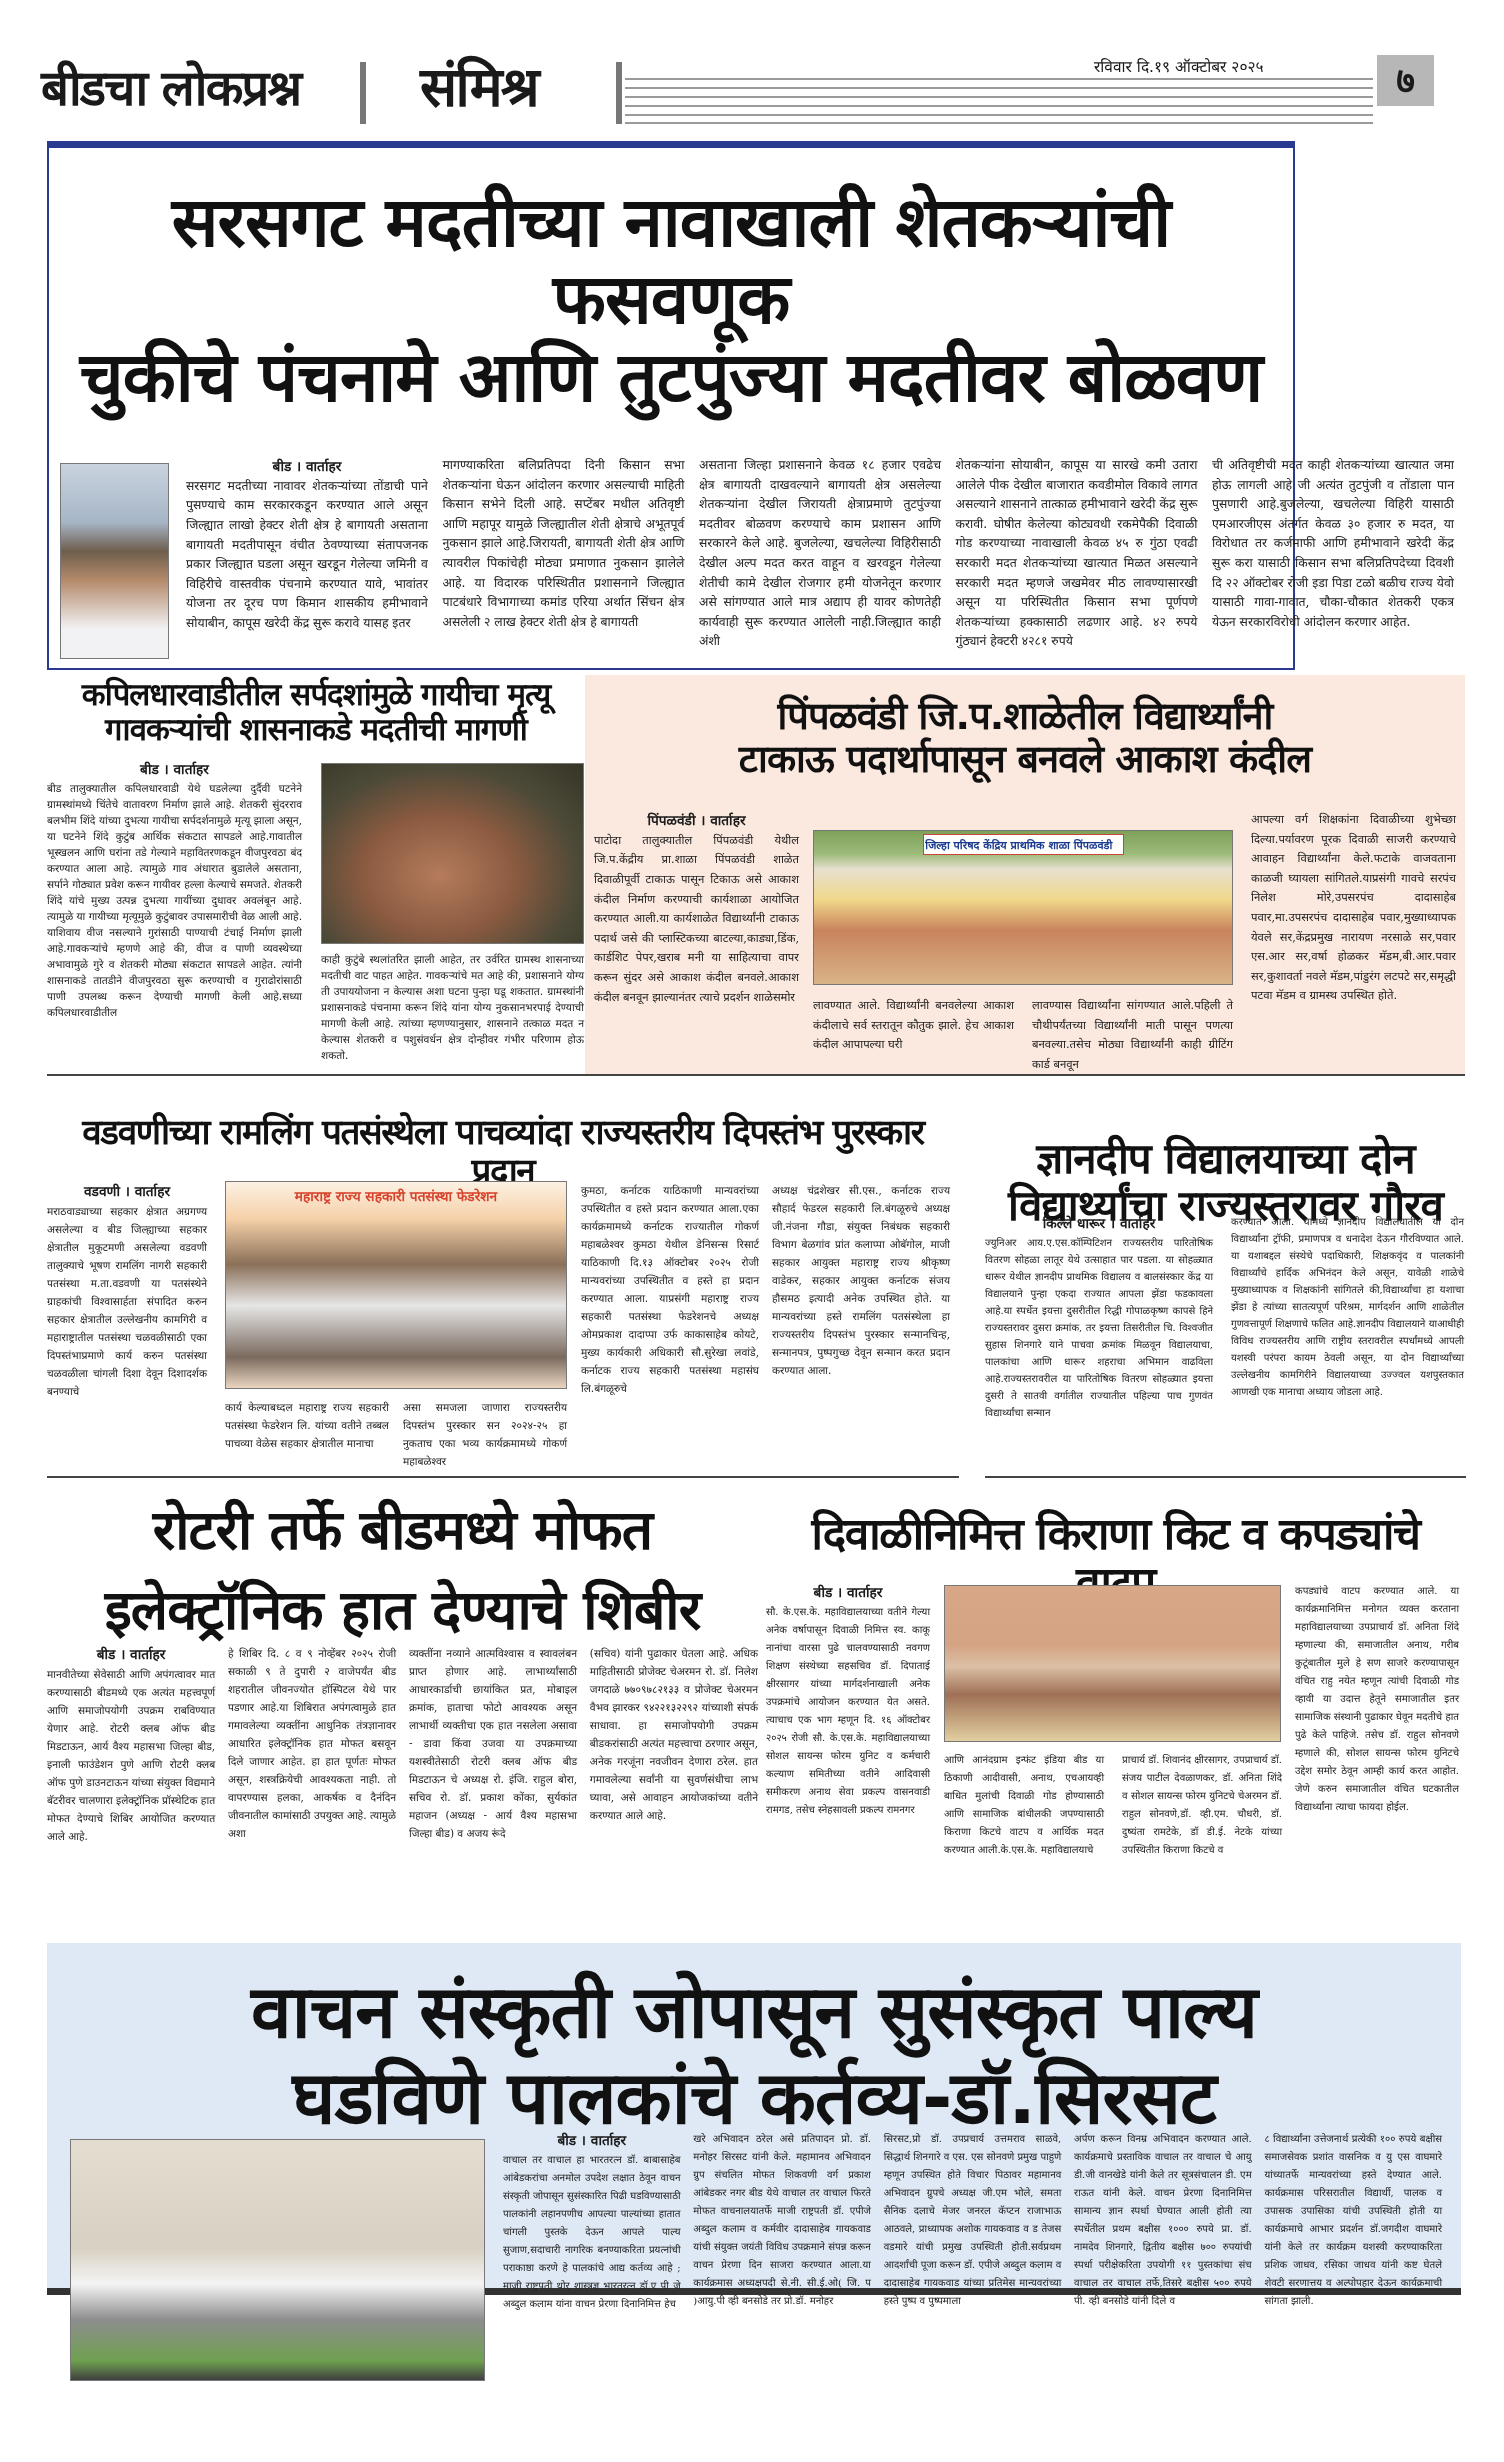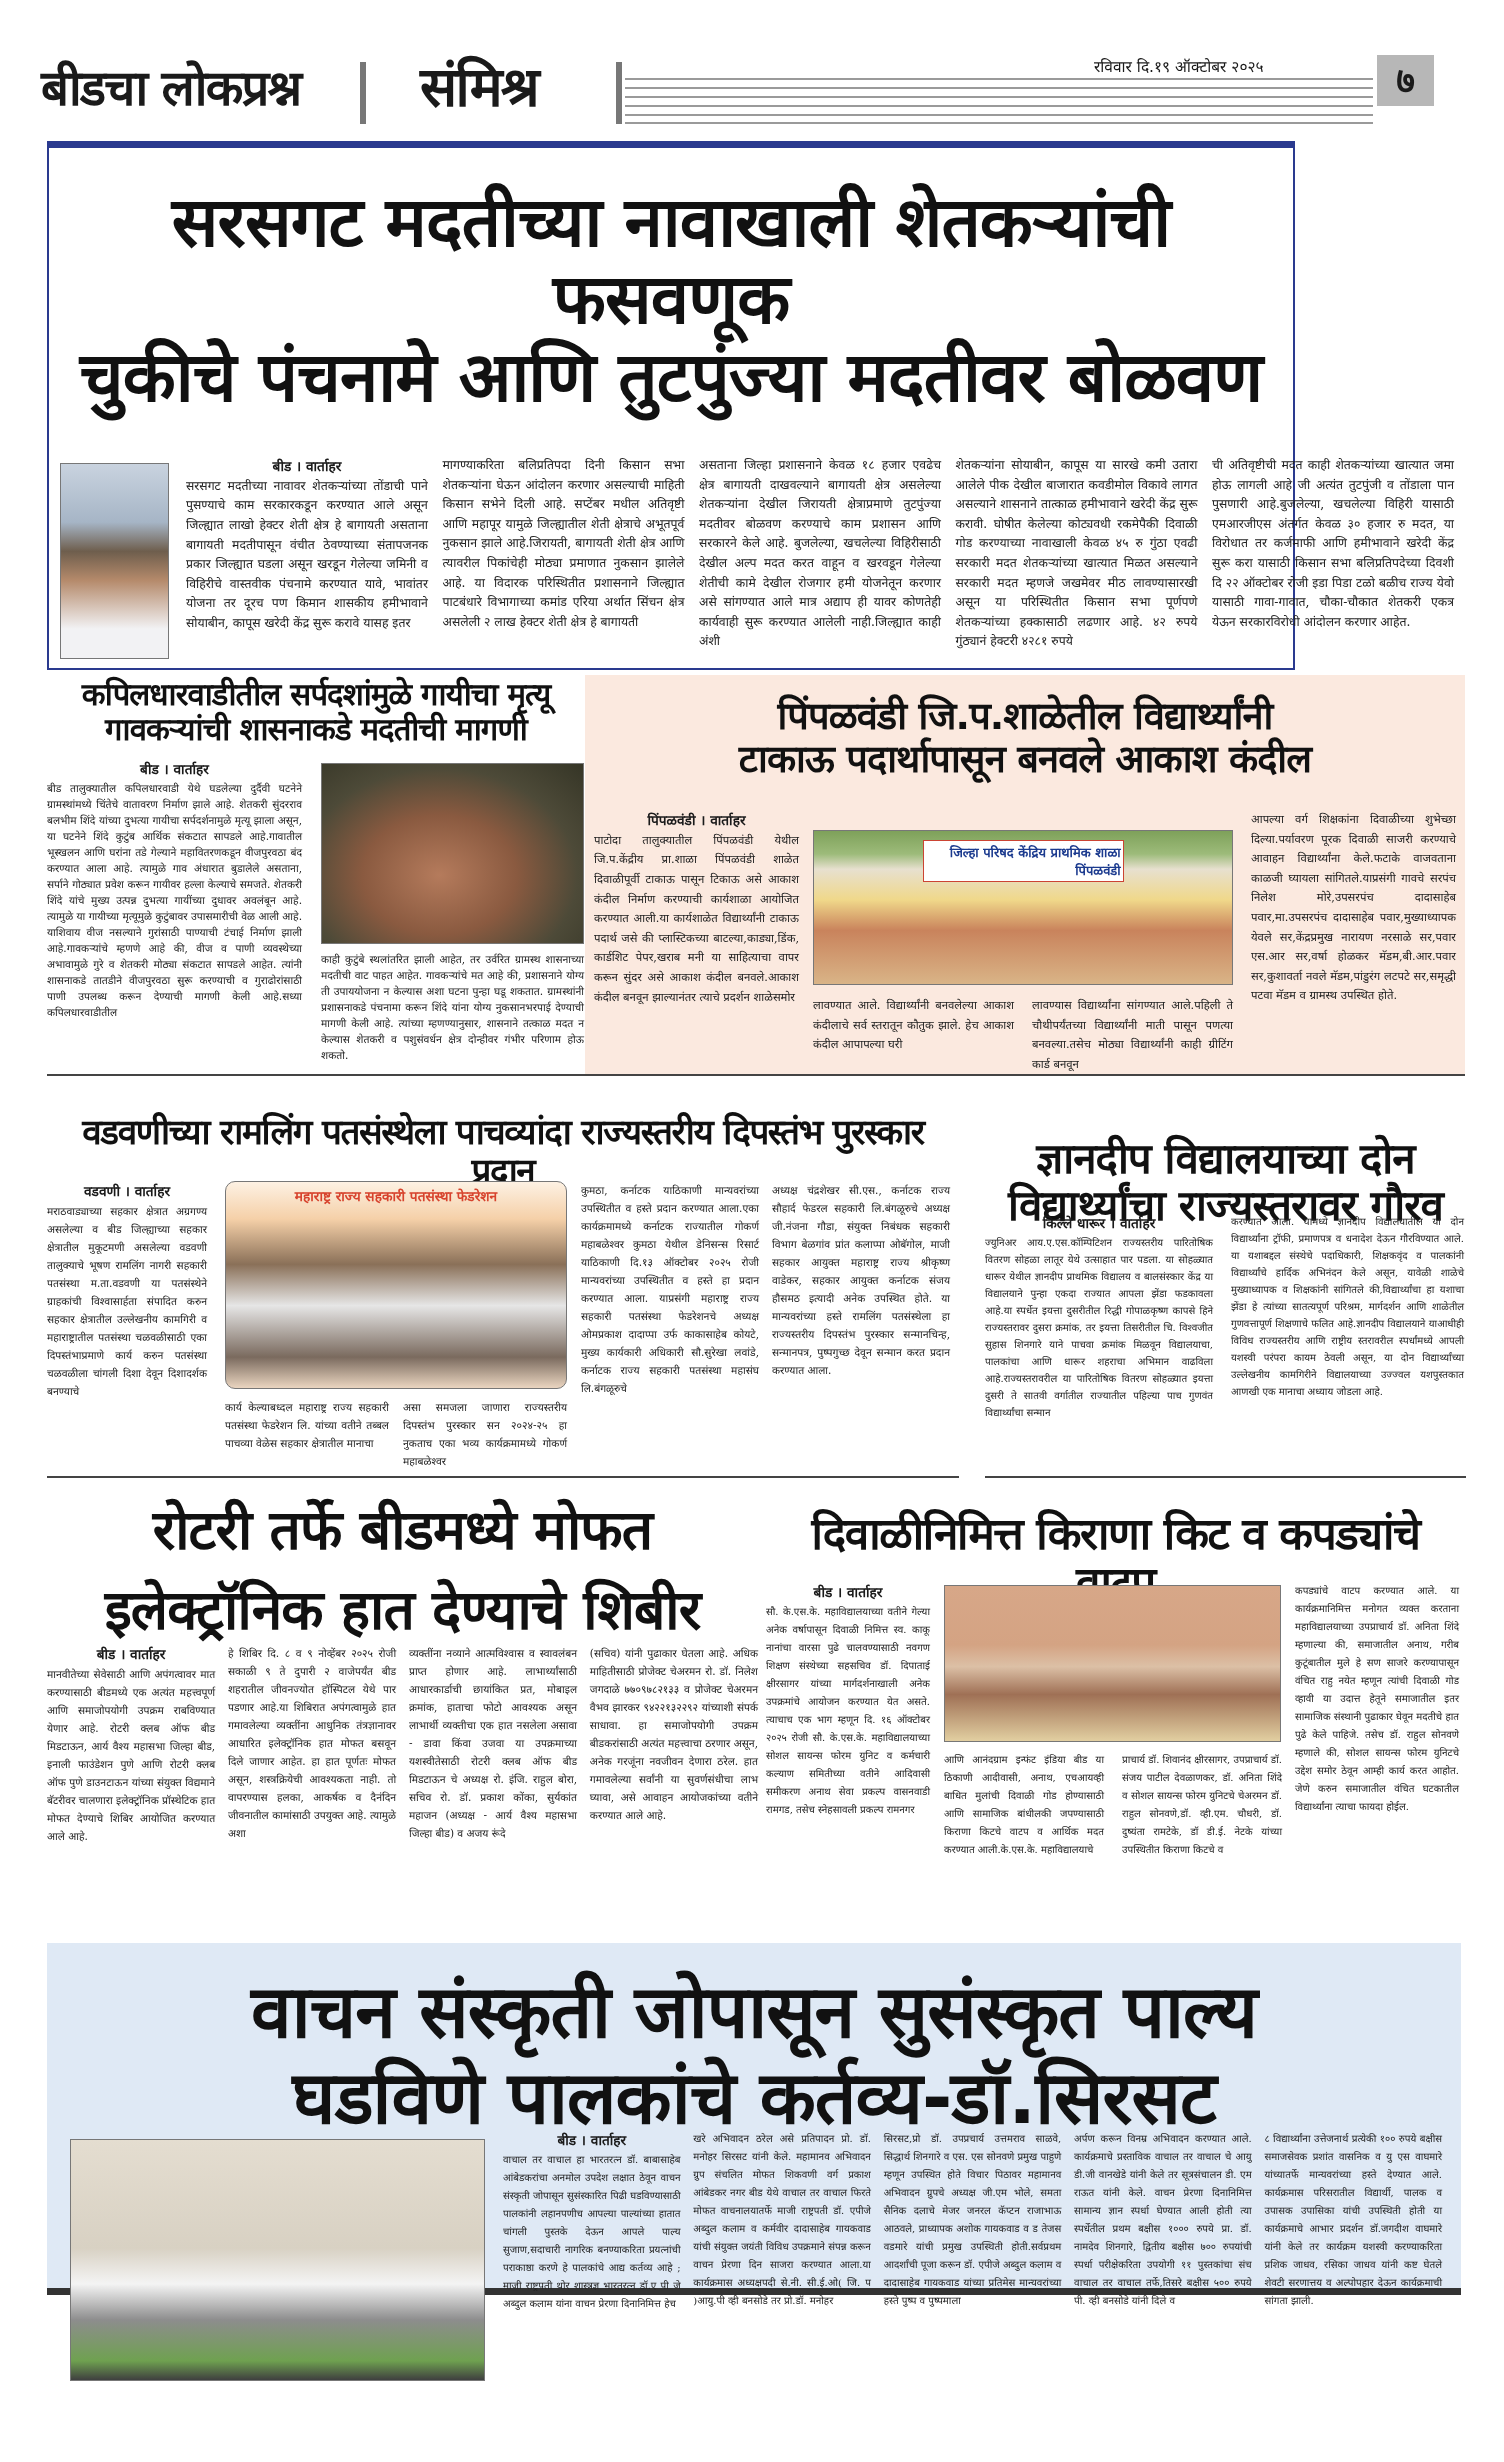--- a/index.html
+++ b/index.html
@@ -107,34 +107,34 @@
 <div class="abs" id="pimpal-story">
   <div class="abs hl" id="pimpal-headline">
     <div>पिंपळवंडी जि.प.शाळेतील विद्यार्थ्यांनी</div>
     <div>टाकाऊ पदार्थापासून बनवले आकाश कंदील</div>
   </div>
   <div class="abs" style="left:9px; top:135px; width:205px;">
     <div class="dateline">पिंपळवंडी । वार्ताहर</div>
     <div class="txt" style="font-size:11.4px; line-height:19.6px;">पाटोदा तालुक्यातील पिंपळवंडी येथील जि.प.केंद्रीय प्रा.शाळा पिंपळवंडी शाळेत दिवाळीपूर्वी टाकाऊ पासून टिकाऊ असे आकाश कंदील निर्माण करण्याची कार्यशाळा आयोजित करण्यात आली.या कार्यशाळेत विद्यार्थ्यांनी टाकाऊ पदार्थ जसे की प्लास्टिकच्या बाटल्या,काड्या,डिंक, कार्डशिट पेपर,खराब मनी या साहित्याचा वापर करून सुंदर असे आकाश कंदील बनवले.आकाश कंदील बनवून झाल्यानंतर त्याचे प्रदर्शन शाळेसमोर</div>
   </div>
   <div class="abs photo" style="left:228px; top:155px; width:420px; height:155px; background: linear-gradient(#7ea15a 0%, #9dbb7a 15%, #e7e0cf 25%, #f0d88a 45%, #c9835c 65%, #d9b487 100%);">
-    <div style="margin:9px auto 0; width:201px; background:#fff; border:1.8px solid #c43; font-family:'DejaVu Sans',sans-serif; font-size:13px; font-weight:bold; color:#1c3b8f; text-align:right; padding:1.8px;">जिल्हा परिषद केंद्रिय प्राथमिक शाळा पिंपळवंडी</div>
+    <div style="margin:3px auto 0; width:201px; background:#fff; border:1.8px solid #c43; font-family:'DejaVu Sans',sans-serif; font-size:11px; font-weight:bold; color:#1c3b8f; text-align:left; padding:1.8px;">जिल्हा परिषद केंद्रिय प्राथमिक शाळा पिंपळवंडी</div>
   </div>
   <div class="abs txt" style="left:228px; top:321px; width:201px; font-size:11.4px; line-height:19.6px;">लावण्यात आले. विद्यार्थ्यांनी बनवलेल्या आकाश कंदीलाचे सर्व स्तरातून कौतुक झाले. हेच आकाश कंदील आपापल्या घरी</div>
   <div class="abs txt" style="left:447px; top:321px; width:201px; font-size:11.4px; line-height:19.6px;">लावण्यास विद्यार्थ्यांना सांगण्यात आले.पहिली ते चौथीपर्यंतच्या विद्यार्थ्यांनी माती पासून पणत्या बनवल्या.तसेच मोठ्या विद्यार्थ्यांनी काही ग्रीटिंग कार्ड बनवून</div>
   <div class="abs txt" style="left:666px; top:135px; width:205px; font-size:11.4px; line-height:19.6px;">आपल्या वर्ग शिक्षकांना दिवाळीच्या शुभेच्छा दिल्या.पर्यावरण पूरक दिवाळी साजरी करण्याचे आवाहन विद्यार्थ्यांना केले.फटाके वाजवताना काळजी घ्यायला सांगितले.याप्रसंगी गावचे सरपंच निलेश मोरे,उपसरपंच दादासाहेब पवार,मा.उपसरपंच दादासाहेब पवार,मुख्याध्यापक येवले सर,केंद्रप्रमुख नारायण नरसाळे सर,पवार एस.आर सर,वर्षा होळकर मॅडम,बी.आर.पवार सर,कुशावर्ता नवले मॅडम,पांडुरंग लटपटे सर,समृद्धी पटवा मॅडम व ग्रामस्थ उपस्थित होते.</div>
 </div>
 
 <div class="abs" id="vadwani-story">
   <div class="abs hl" id="vadwani-headline">वडवणीच्या रामलिंग पतसंस्थेला पाचव्यांदा राज्यस्तरीय दिपस्तंभ पुरस्कार प्रदान</div>
   <div class="abs" style="left:0; top:91px; width:160px;">
     <div class="dateline">वडवणी । वार्ताहर</div>
     <div class="txt" style="font-size:10.5px; line-height:18px;">मराठवाड्याच्या सहकार क्षेत्रात अग्रगण्य असलेल्या व बीड जिल्ह्याच्या सहकार क्षेत्रातील मुकूटमणी असलेल्या वडवणी तालुक्याचे भूषण रामलिंग नागरी सहकारी पतसंस्था म.ता.वडवणी या पतसंस्थेने ग्राहकांची विश्वासार्हता संपादित करुन सहकार क्षेत्रातील उल्लेखनीय कामगिरी व महाराष्ट्रातील पतसंस्था चळवळीसाठी एका दिपस्तंभाप्रमाणे कार्य करुन पतसंस्था चळवळीला चांगली दिशा देवून दिशादर्शक बनण्याचे</div>
   </div>
-  <div class="abs photo" style="left:178px; top:91px; width:342px; height:208px; background: linear-gradient(#fdf1e3 0%, #f5d0a8 18%, #8a7058 40%, #e6e6e6 60%, #7a6a5e 85%, #ead5c0 100%); border-radius: 10px;">
+  <div class="abs photo" style="left:178px; top:91px; width:342px; height:208px; background: linear-gradient(#fdf1e3 0%, #f5d0a8 18%, #8a7058 40%, #e6e6e6 60%, #7a6a5e 85%, #ead5c0 100%);">
     <div style="text-align:center; font-family:'DejaVu Sans',sans-serif; font-weight:bold; font-size:13.7px; color:#d7432d; margin-top:5.5px; line-height:1.3;">महाराष्ट्र राज्य सहकारी पतसंस्था फेडरेशन</div>
   </div>
   <div class="abs txt" style="left:178px; top:308px; width:164px; font-size:10.5px; line-height:18px;">कार्य केल्याबध्दल महाराष्ट्र राज्य सहकारी पतसंस्था फेडरेशन लि. यांच्या वतीने तब्बल पाचव्या वेळेस सहकार क्षेत्रातील मानाचा</div>
   <div class="abs txt" style="left:356px; top:308px; width:164px; font-size:10.5px; line-height:18px;">असा समजला जाणारा राज्यस्तरीय दिपस्तंभ पुरस्कार सन २०२४-२५ हा नुकताच एका भव्य कार्यक्रमामध्ये गोकर्ण महाबळेश्वर</div>
   <div class="abs txt" style="left:534px; top:91px; width:178px; font-size:10.5px; line-height:18px;">कुमठा, कर्नाटक याठिकाणी मान्यवरांच्या उपस्थितीत व हस्ते प्रदान करण्यात आला.एका कार्यक्रमामध्ये कर्नाटक राज्यातील गोकर्ण महाबळेश्वर कुमठा येथील डेनिसन्स रिसार्ट याठिकाणी दि.१३ ऑक्टोबर २०२५ रोजी मान्यवरांच्या उपस्थितीत व हस्ते हा प्रदान करण्यात आला. याप्रसंगी महाराष्ट्र राज्य सहकारी पतसंस्था फेडरेशनचे अध्यक्ष ओमप्रकाश दादाप्पा उर्फ काकासाहेब कोयटे, मुख्य कार्यकारी अधिकारी सौ.सुरेखा लवांडे, कर्नाटक राज्य सहकारी पतसंस्था महासंघ लि.बंगळूरुचे</div>
   <div class="abs txt" style="left:725px; top:91px; width:178px; font-size:10.5px; line-height:18px;">अध्यक्ष चंद्रशेखर सी.एस., कर्नाटक राज्य सौहार्द फेडरल सहकारी लि.बंगळूरुचे अध्यक्ष जी.नंजना गौडा, संयुक्त निबंधक सहकारी विभाग बेळगांव प्रांत कलाप्पा ओबॅगोल, माजी सहकार आयुक्त महाराष्ट्र राज्य श्रीकृष्ण वाडेकर, सहकार आयुक्त कर्नाटक संजय हौसमठ इत्यादी अनेक उपस्थित होते. या मान्यवरांच्या हस्ते रामलिंग पतसंस्थेला हा राज्यस्तरीय दिपस्तंभ पुरस्कार सन्मानचिन्ह, सन्मानपत्र, पुष्पगुच्छ देवून सन्मान करत प्रदान करण्यात आला.</div>
 </div>
 
 <div class="abs" id="dnyan-story">
   <div class="abs hl" id="dnyan-headline">

